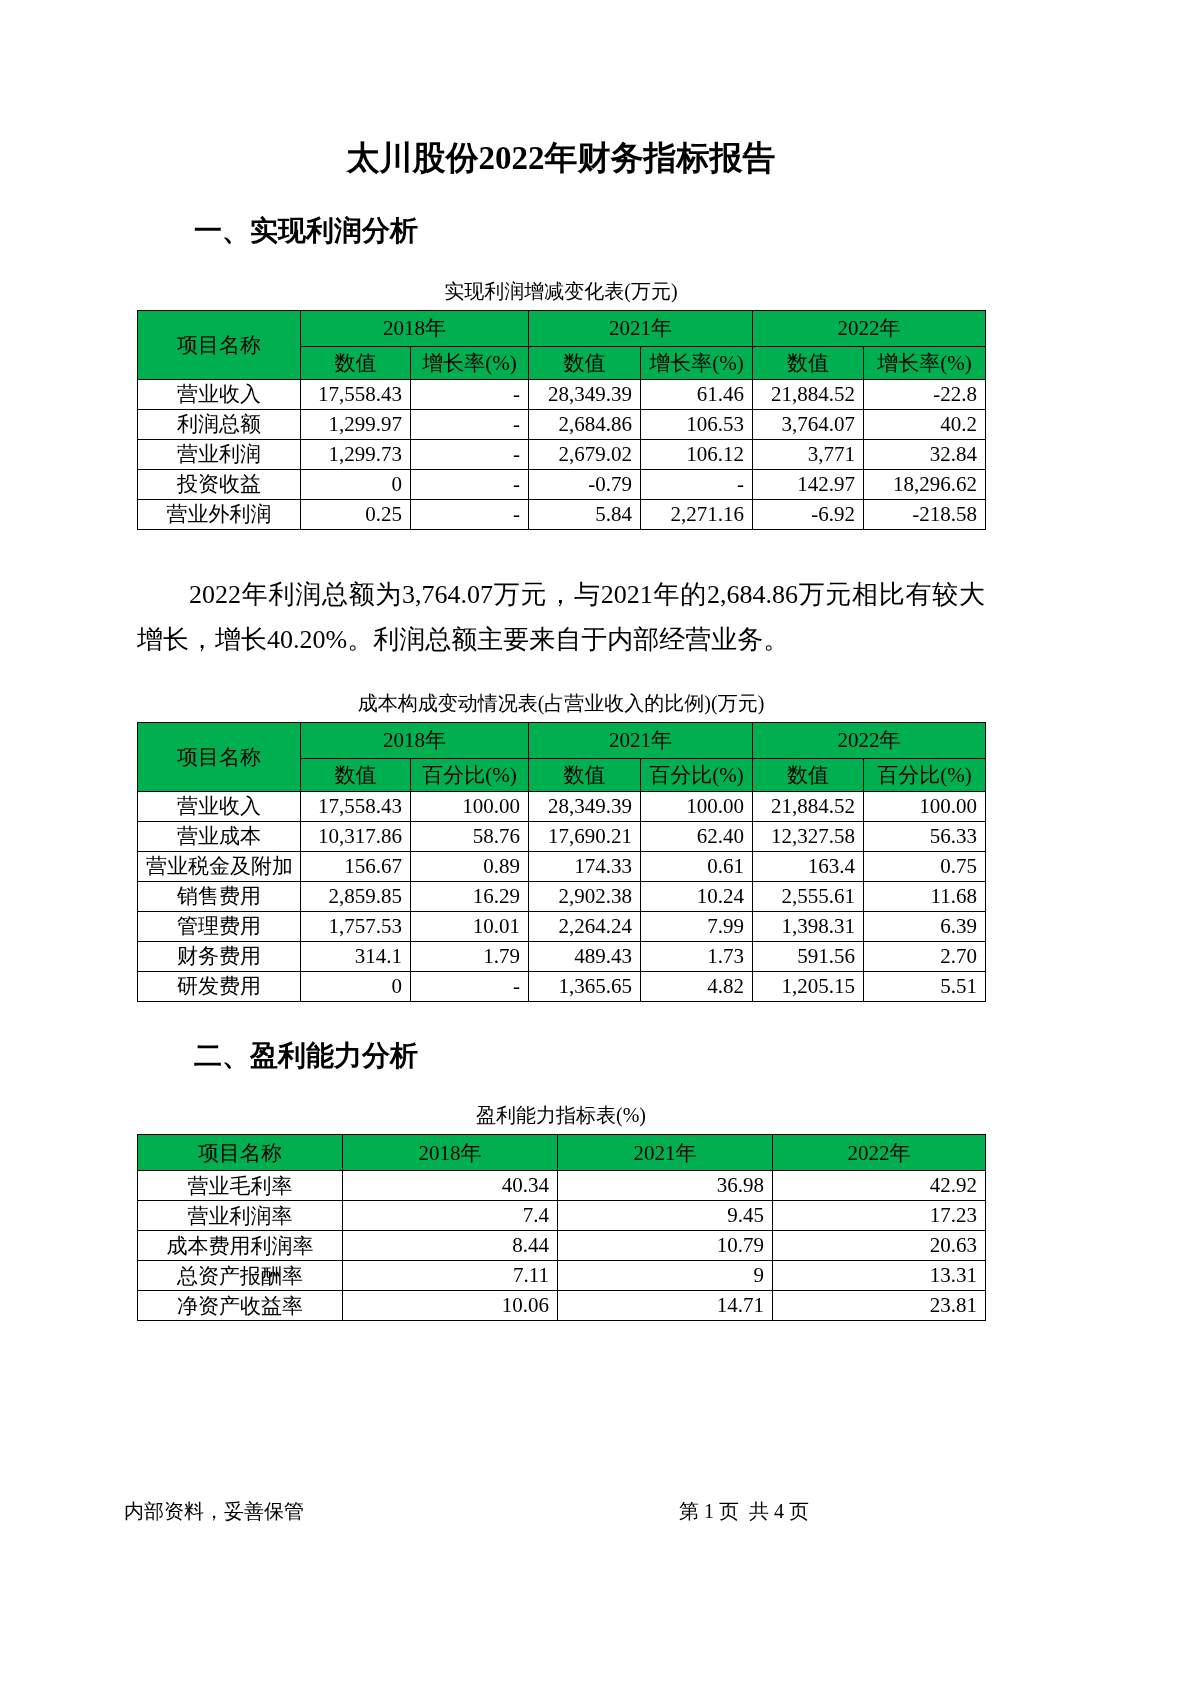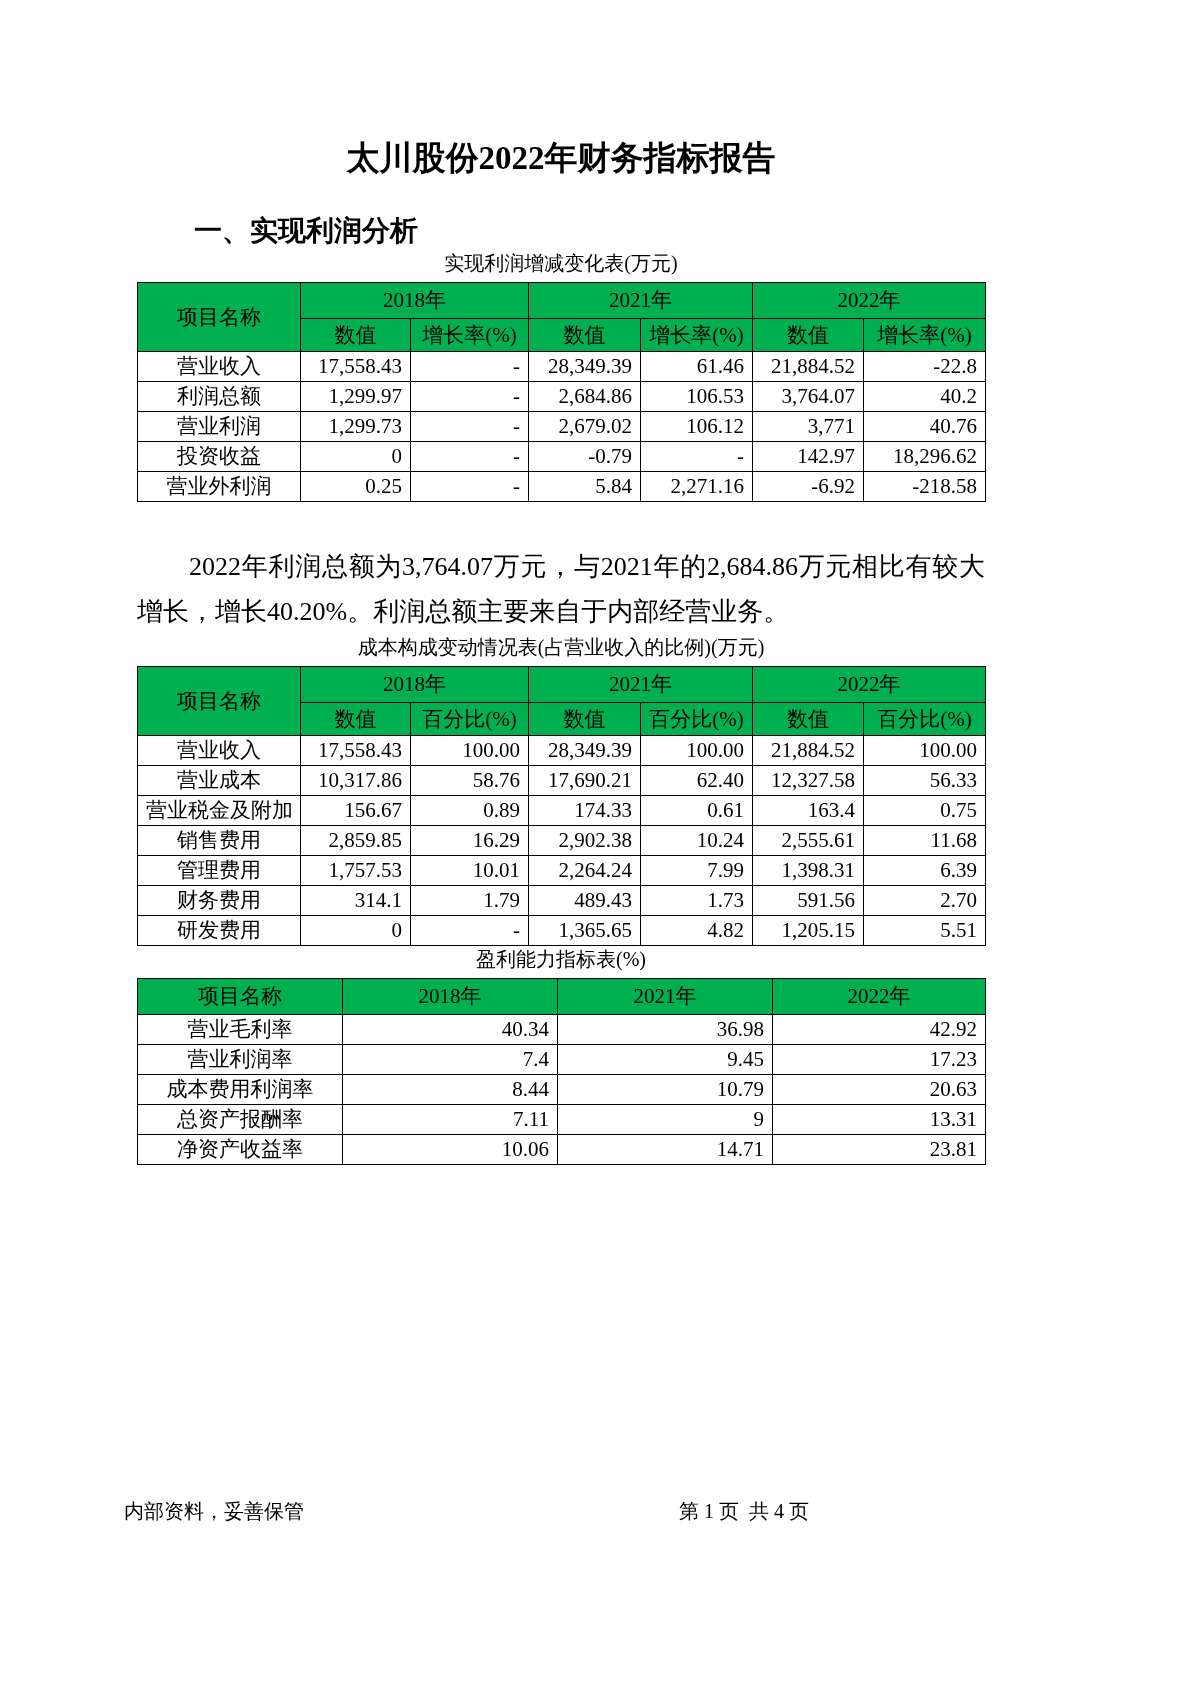--- a/index.html
+++ b/index.html
@@ -29,20 +29,21 @@
   }
   .section-heading {
     margin-top: 34px;
     margin-left: 57px;
     font-size: 28px;
     font-weight: bold;
     line-height: 1.3;
   }
   .section-heading.second { margin-top: 36px; }
   .table-caption {
+    margin-top: 28px;
     margin-bottom: 6px;
     text-align: center;
     font-size: 20px;
     line-height: 1.3;
   }
   table.fin {
     border-collapse: collapse;
     table-layout: fixed;
     width: 848px;
     font-size: 21px;
@@ -142,21 +143,21 @@
           <td class="num">3,764.07</td>
           <td class="num">40.2</td>
         </tr>
         <tr>
           <td class="name">营业利润</td>
           <td class="num">1,299.73</td>
           <td class="num">-</td>
           <td class="num">2,679.02</td>
           <td class="num">106.12</td>
           <td class="num">3,771</td>
-          <td class="num">40.76</td>
+          <td class="num">32.84</td>
         </tr>
         <tr>
           <td class="name">投资收益</td>
           <td class="num">0</td>
           <td class="num">-</td>
           <td class="num">-0.79</td>
           <td class="num">-</td>
           <td class="num">142.97</td>
           <td class="num">18,296.62</td>
         </tr>
@@ -262,20 +263,21 @@
           <td class="num">0</td>
           <td class="num">-</td>
           <td class="num">1,365.65</td>
           <td class="num">4.82</td>
           <td class="num">1,205.15</td>
           <td class="num">5.51</td>
         </tr>
       </tbody>
     </table>
 
+    <div class="section-heading second">二、盈利能力分析</div>
 
     <div class="table-caption">盈利能力指标表(%)</div>
 
     <table class="fin">
       <colgroup>
         <col style="width:205px">
           <col style="width:215px">
           <col style="width:215px">
           <col style="width:213px">
       </colgroup>

